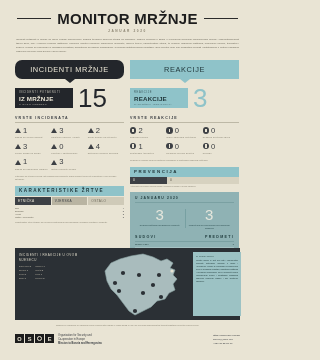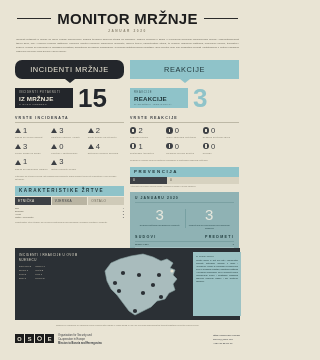--- a/index.html
+++ b/index.html
@@ -50,21 +50,21 @@
   
   .statrow { display: flex; align-items: center; gap: 5px; margin-top: 8px; }
   .statbadge {
     background: #23262b; color: #e9e4d4; padding: 3px 4px 3px 4px;
     width: 58px;
   }
   .statbadge.teal { background: #8fc3c9; color: #1f3438; }
   .sb-top { font-size: 2.6px; letter-spacing: .7px; opacity: .75; }
   .sb-mid { font-size: 6.2px; font-weight: bold; letter-spacing: .2px; margin: 1px 0; }
   .sb-bot { font-size: 2.3px; letter-spacing: .5px; opacity: .65; }
-  .bignum { font-size: 26px; font-weight: bold; color: #23262b; line-height: .85; }
+  .bignum { font-size: 26px; font-weight: normal; color: #23262b; line-height: .85; }
   .bignum.teal { color: #8fc3c9; }
 
   
   .sechead {
     font-size: 3.6px; font-weight: bold; letter-spacing: 1.2px;
     color: #3d4045; margin-top: 7px; padding-bottom: 2px;
     border-bottom: .5px solid #bdb8a6;
   }
 
   

